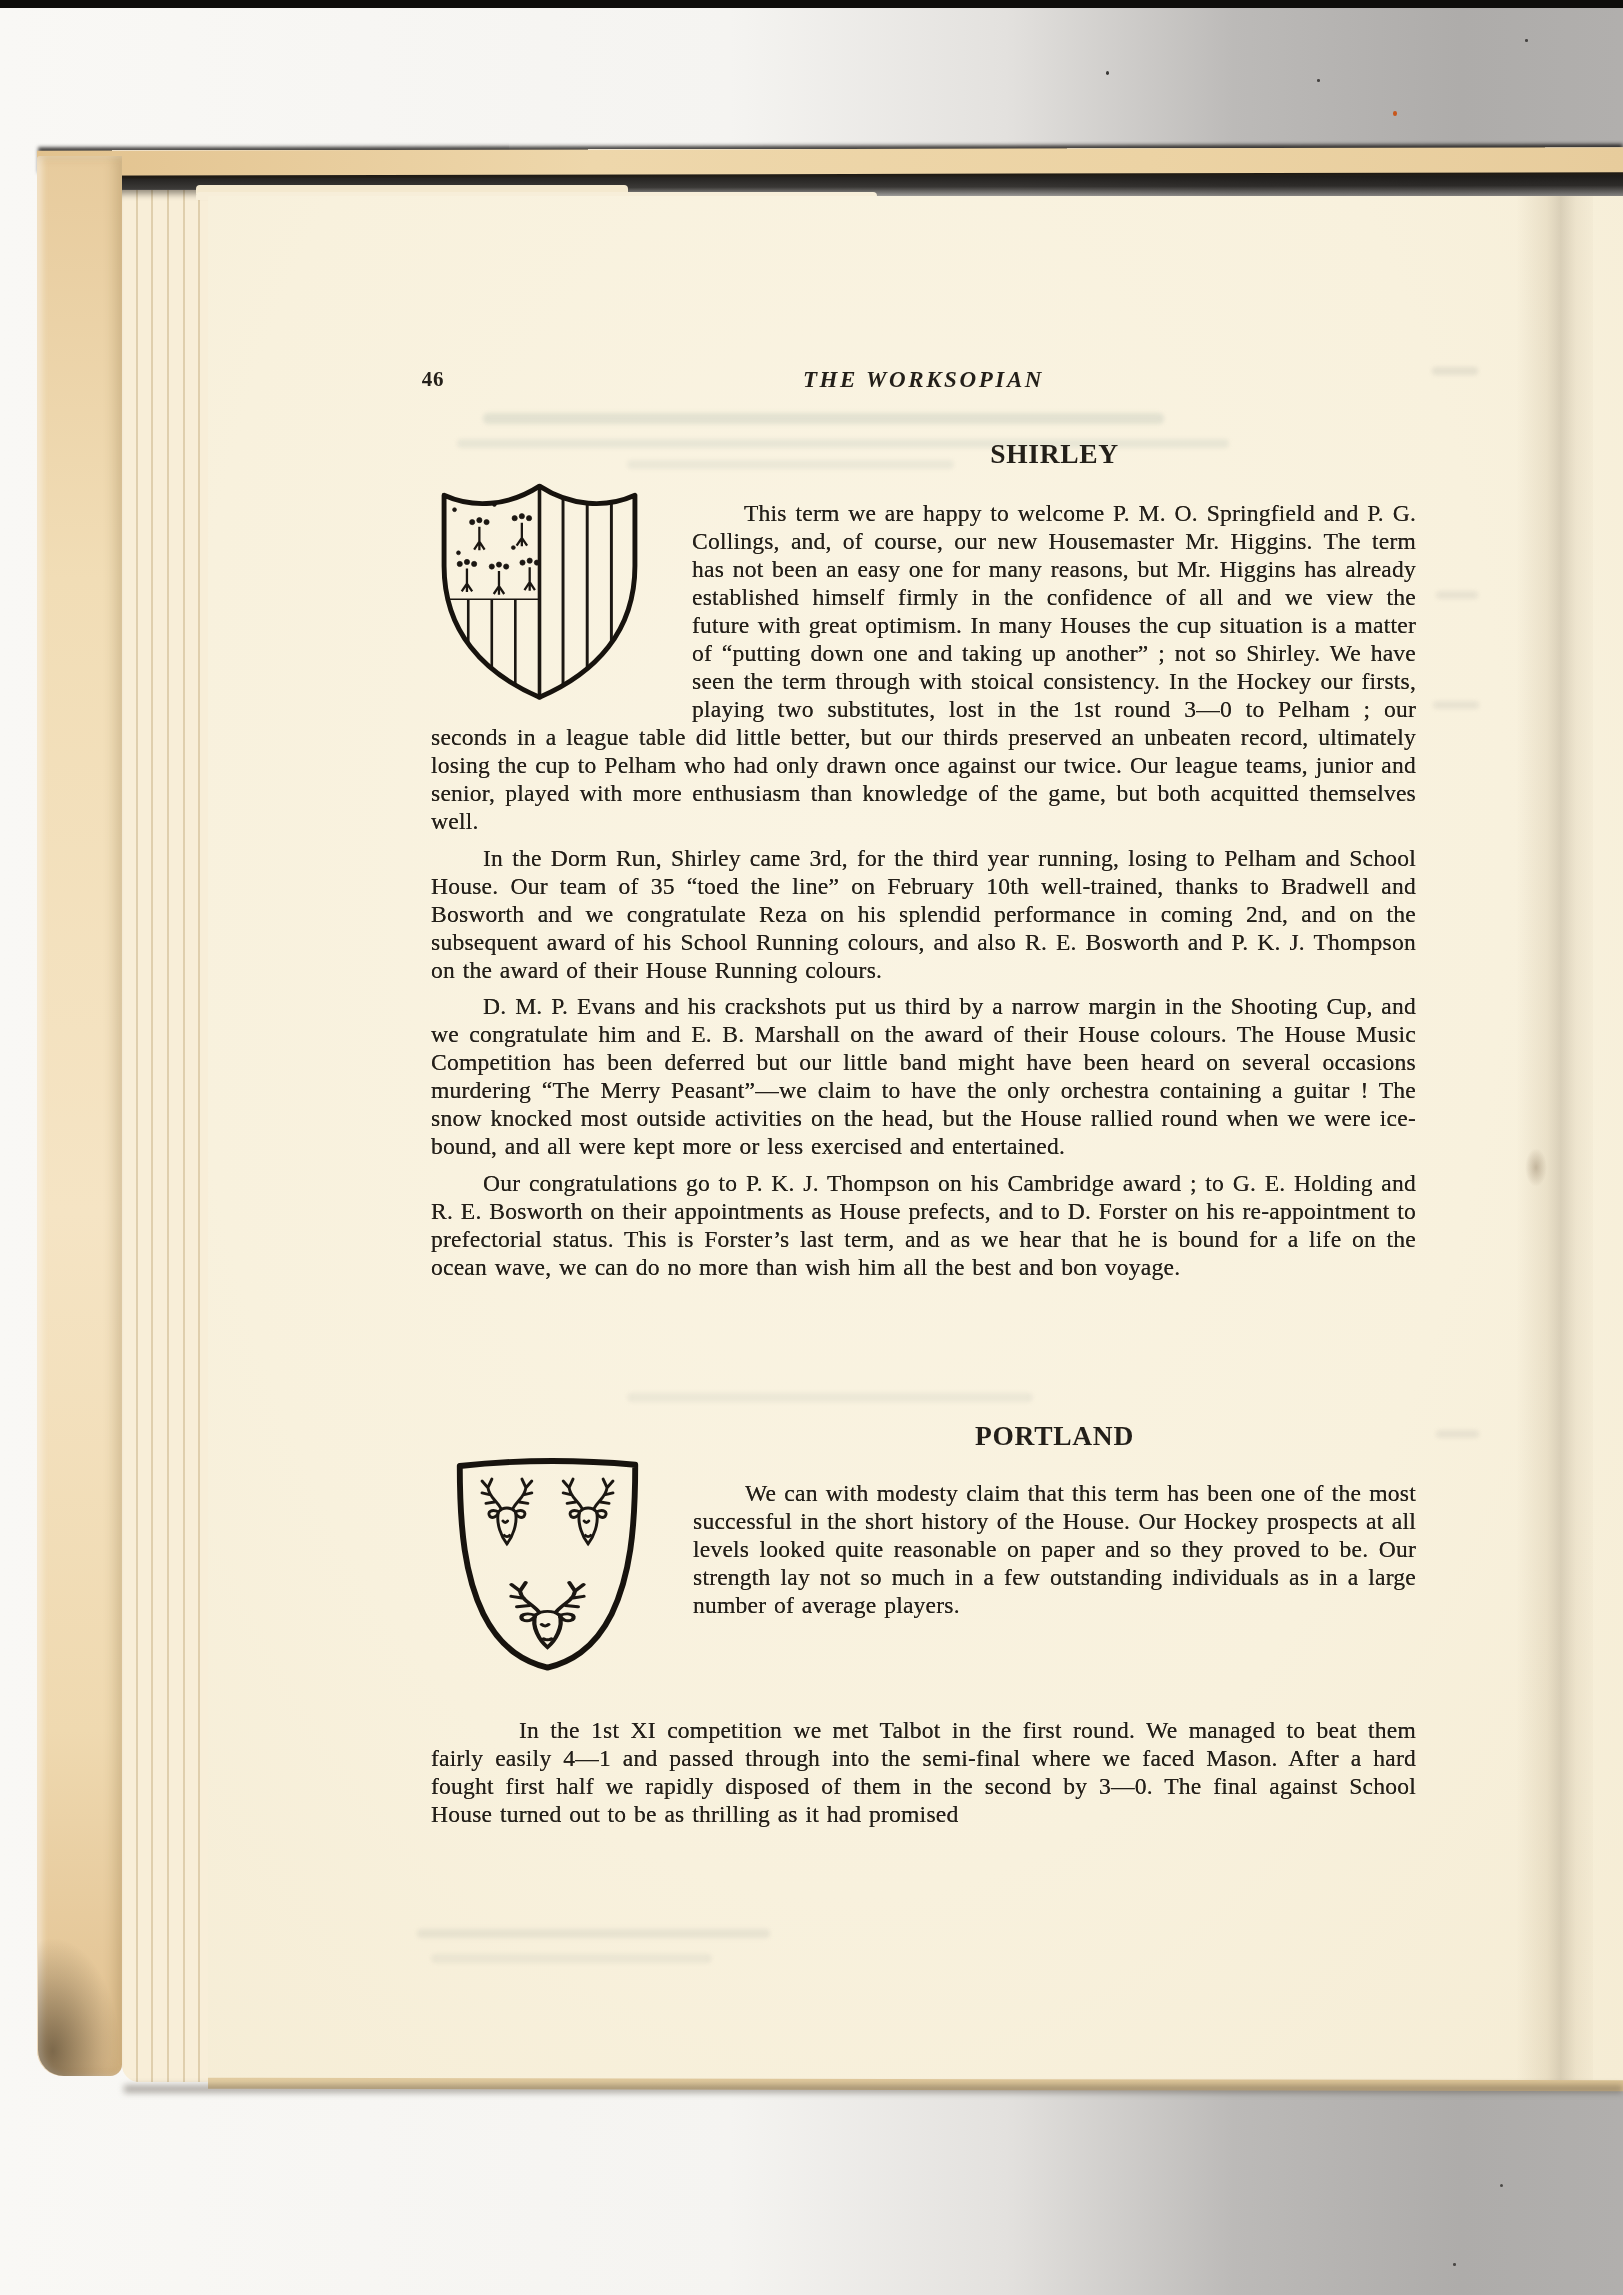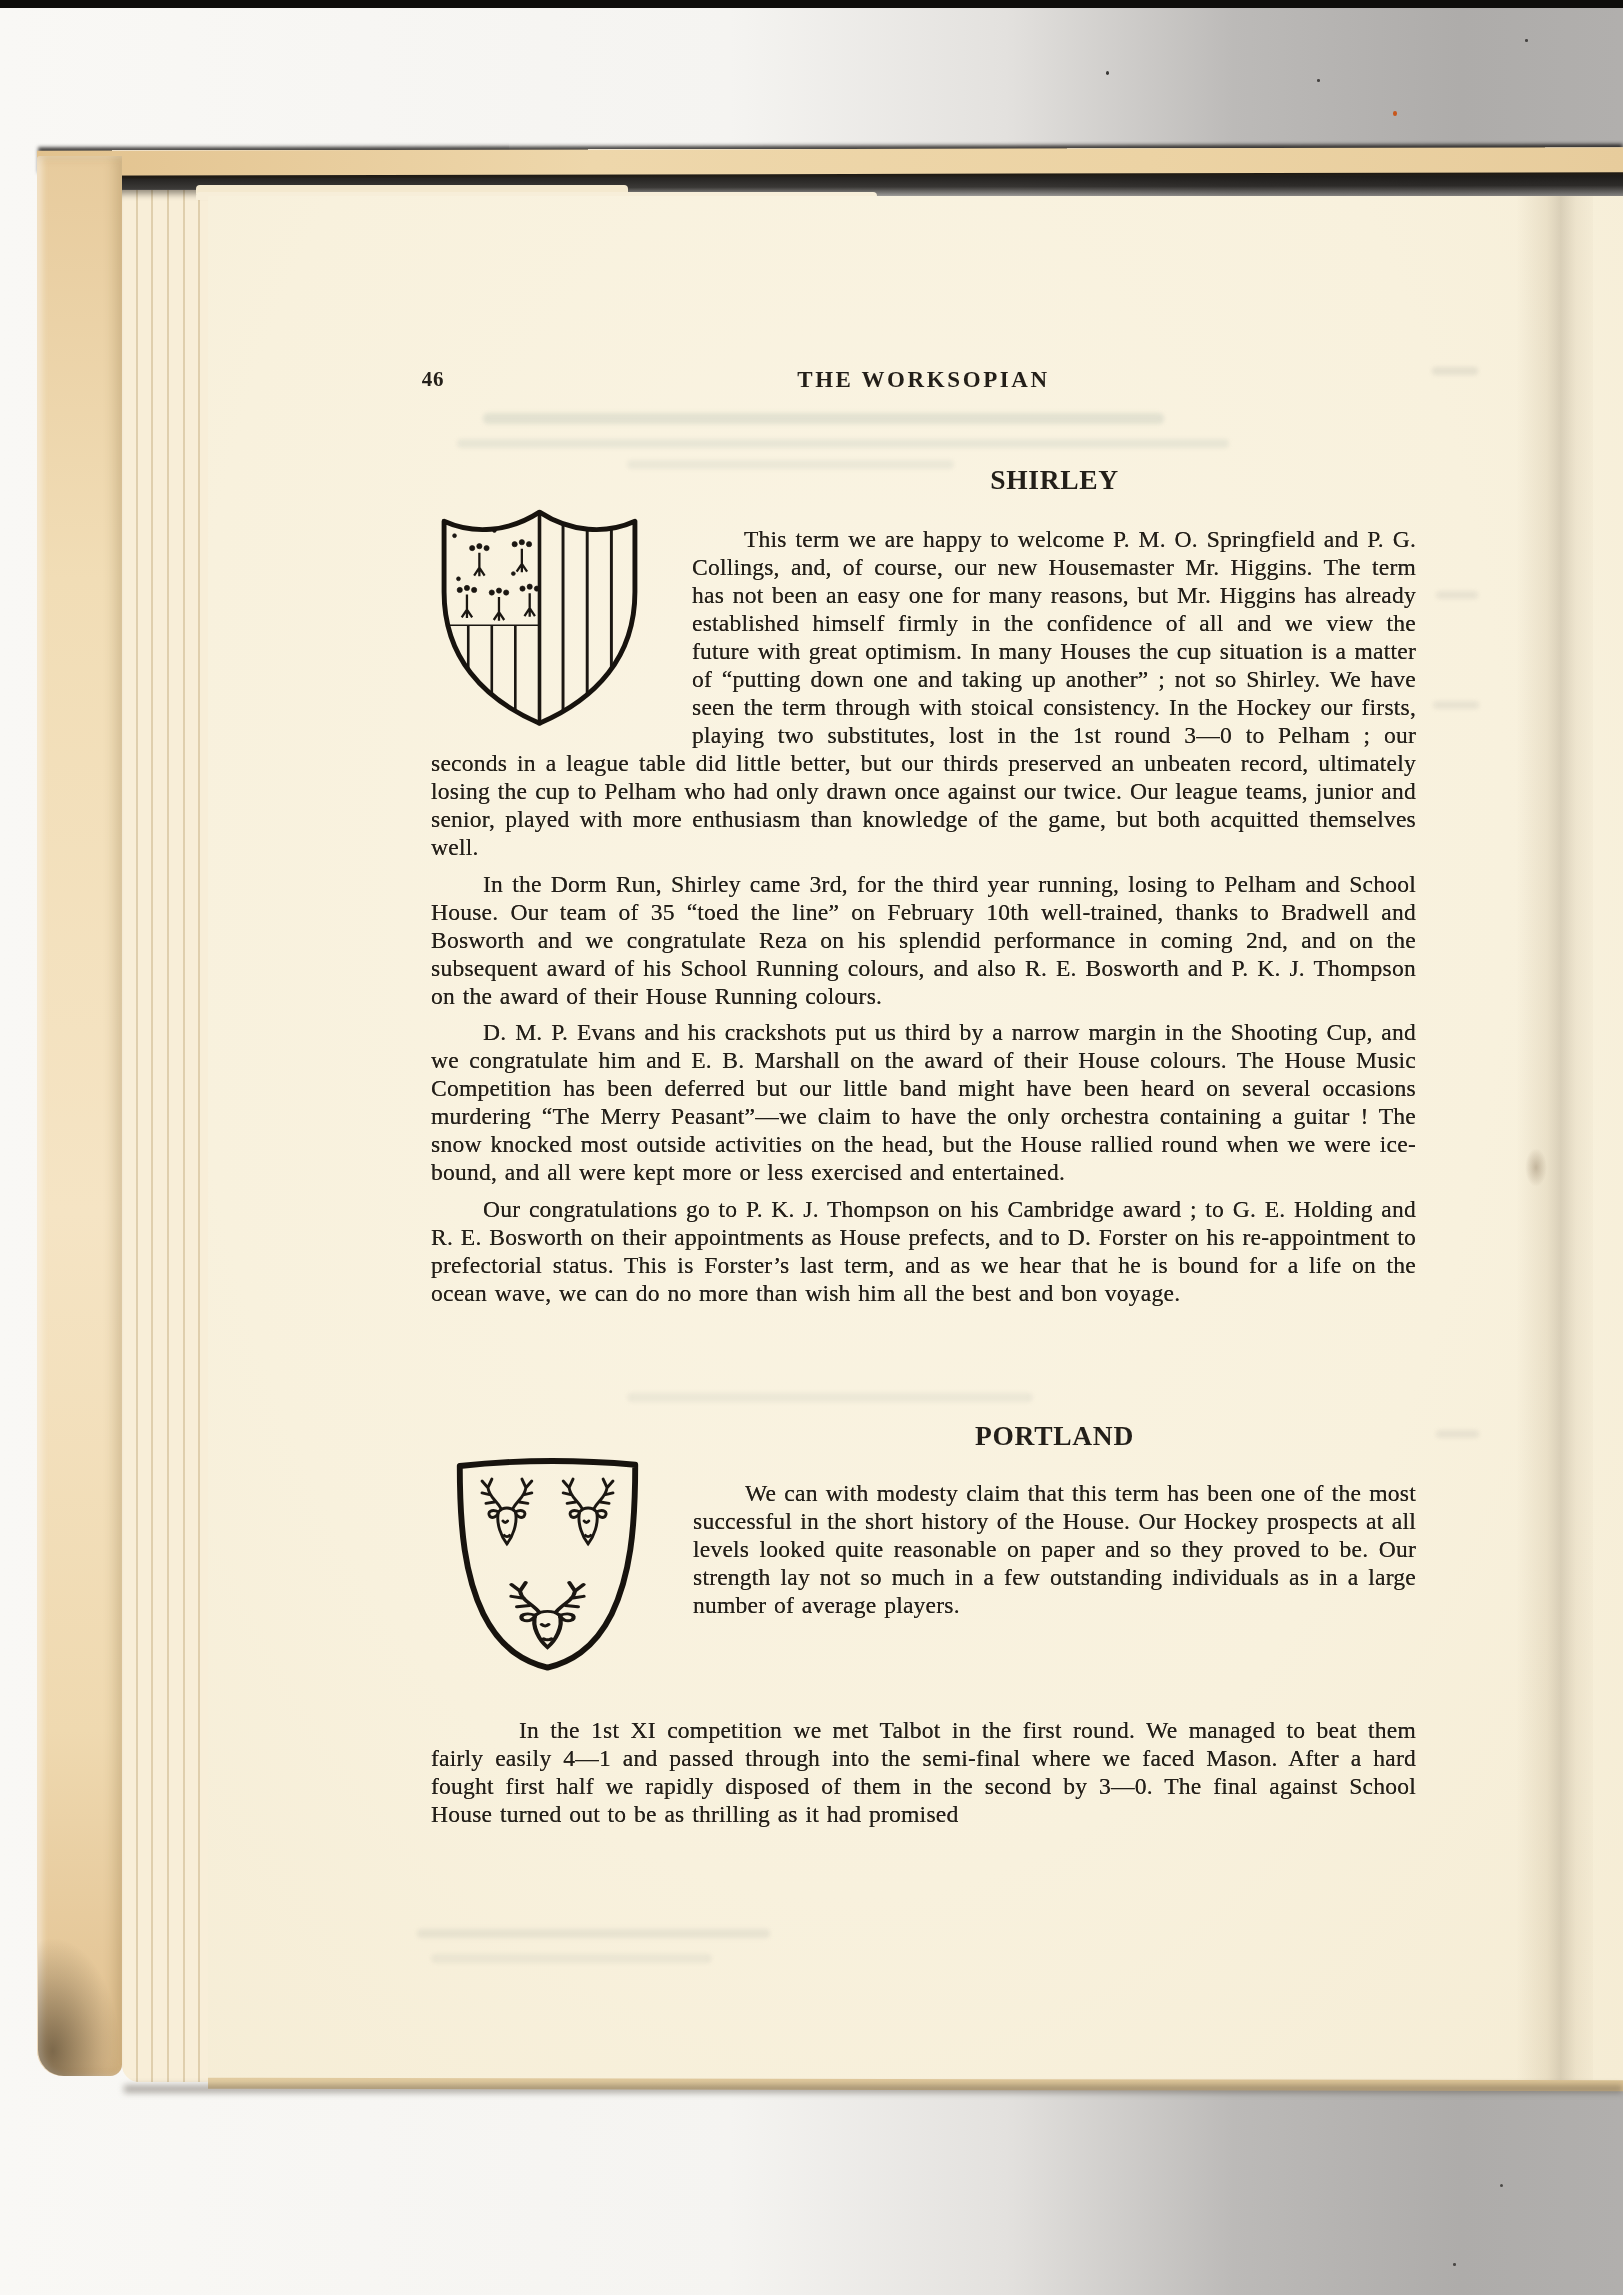--- a/index.html
+++ b/index.html
@@ -54,23 +54,23 @@
     background:linear-gradient(90deg,rgba(140,112,66,0) 0%,rgba(138,110,64,.12) 40%,rgba(98,78,48,.20) 58%,rgba(138,110,70,.09) 78%,rgba(150,122,82,.03) 100%);
   }
   .gutter-blob{position:absolute;right:76px;top:952px;width:22px;height:39px;border-radius:50%;
     background:radial-gradient(ellipse,rgba(95,70,40,.30),rgba(95,70,40,0) 70%);}
   .page-bottom-edge{position:absolute;left:208px;top:2079px;width:1415px;height:10.5px;background:linear-gradient(90deg,#e3cda2,#dcc395);transform:rotate(.1deg);}
   .page-bottom-shadow{position:absolute;left:124px;top:2085px;width:1499px;height:7.9px;background:rgba(62,54,44,.38);filter:blur(3.3px);}
   
   .content{position:absolute;left:223px;top:0;width:985px;color:#231f19;}
   .page-header{position:absolute;left:0;top:171px;width:100%;height:33px;}
   .page-num{position:absolute;left:-9.2px;top:0;font-size:21px;font-weight:bold;letter-spacing:0.7px;}
-  .journal{display:block;text-align:center;font-size:23px;font-weight:bold;letter-spacing:2.6px;}
+  .journal{display:block;text-align:center;font-size:23px;font-weight:bold;letter-spacing:2.6px;font-style:italic;}
   .sec{position:absolute;left:0;width:100%;}
-  .sec-shirley{top:268px;}
+  .sec-shirley{top:242px;}
   .sec-portland{top:1224px;}
   .sec h2{font-size:27.5px;line-height:31px;font-weight:bold;letter-spacing:0.7px;text-align:center;margin:0;}
   .sec-shirley h2{margin:0 0 30px 261px;width:725px;}
   .sec-portland h2{margin:0 0 27.5px 262px;width:723px;}
   .crest-float{float:left;overflow:visible;}
   .crest-float.shirley{width:261px;height:216px;}
   .crest-float.portland{width:262px;height:226px;}
   .crest-float svg{display:block;}
   .crest-float.shirley svg{margin-top:-30px;}
   .crest-float.portland svg{margin-top:-34px;margin-left:17px;}

